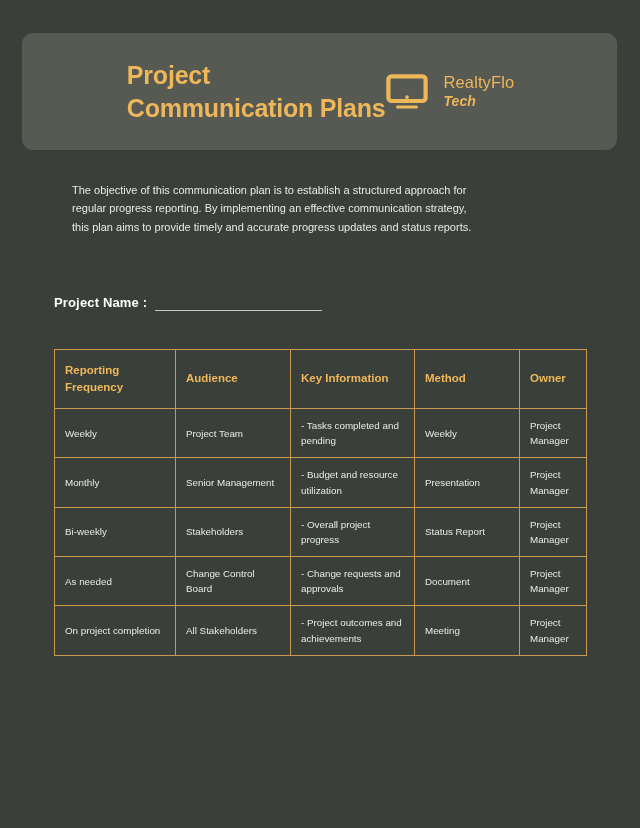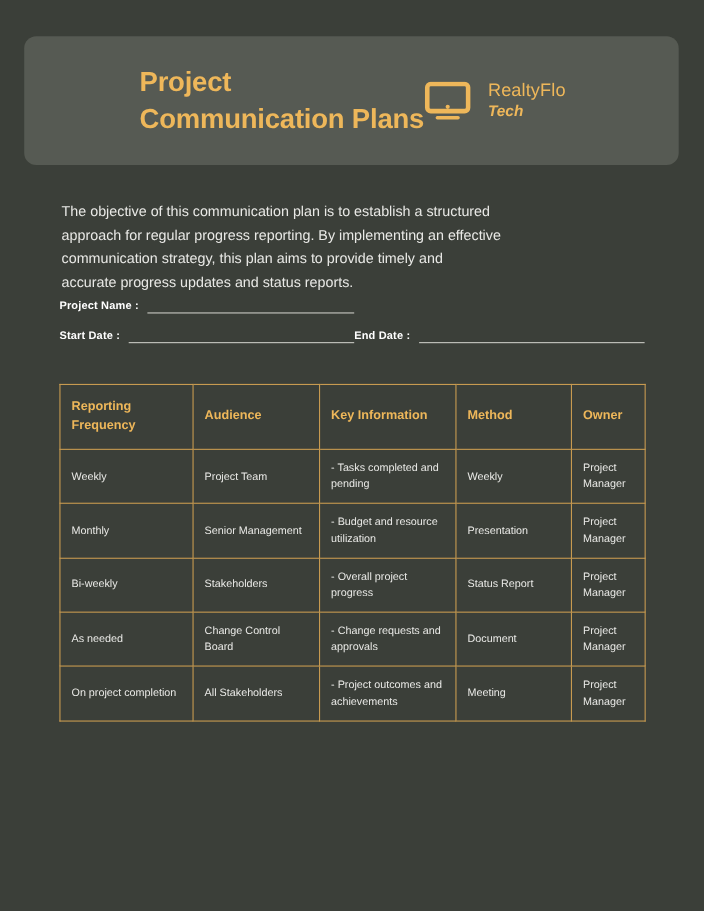--- a/index.html
+++ b/index.html
@@ -30,33 +30,33 @@
   .doc-title .l2 { display:block; }
 
   .brand { display:flex; align-items:center; gap:16px; }
   .brand-icon { width:42px; height:36px; display:block; }
   .brand-text { line-height:1.12; }
   .brand-name { color:#eeb75a; font-size:16.5px; font-weight:normal; letter-spacing:0.1px; }
   .brand-sub  { color:#eeb75a; font-size:14px; font-weight:bold;font-style:italic; }
 
   
   .intro {
-    position:absolute; left:56px; top:181px; width:400px;
-    color:#e9e9e6; font-size:13px; line-height:1.66;
+    position:absolute; left:72px; top:181px; width:400px;
+    color:#e9e9e6; font-size:11px; line-height:1.66;
   }
 
   
   .form { position:absolute; left:54px; top:273px; width:532px; }
   .form-row { display:flex; align-items:flex-end; margin-bottom:15px; }
   .form-cell { display:flex; align-items:flex-end; }
   .form-cell.left  { width:268px; }
   .form-cell.right { width:264px; }
   .f-label {
-    color:#ffffff; font-size:10px; font-weight:bold;
-    white-space:nowrap; padding-bottom:1px; letter-spacing:0.15px;
+    color:#ffffff; font-size:13px; font-weight:bold;
+    white-space:nowrap; padding-bottom:1px; letter-spacing:0.15px;margin-top:22px;
   }
   .f-line {
     flex:1; height:11px; margin-left:8px;
     border-bottom:1px solid #c9c9c4;
   }
 
   
   .tbl {
     position:absolute; left:54px; top:349px;
     width:532px;

